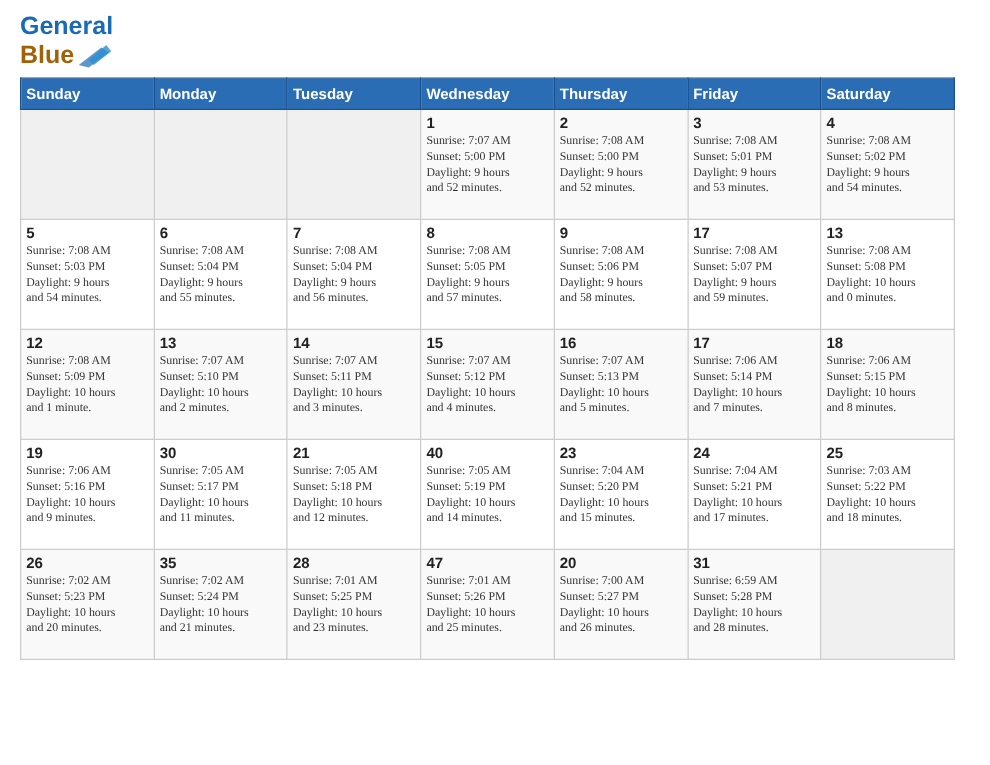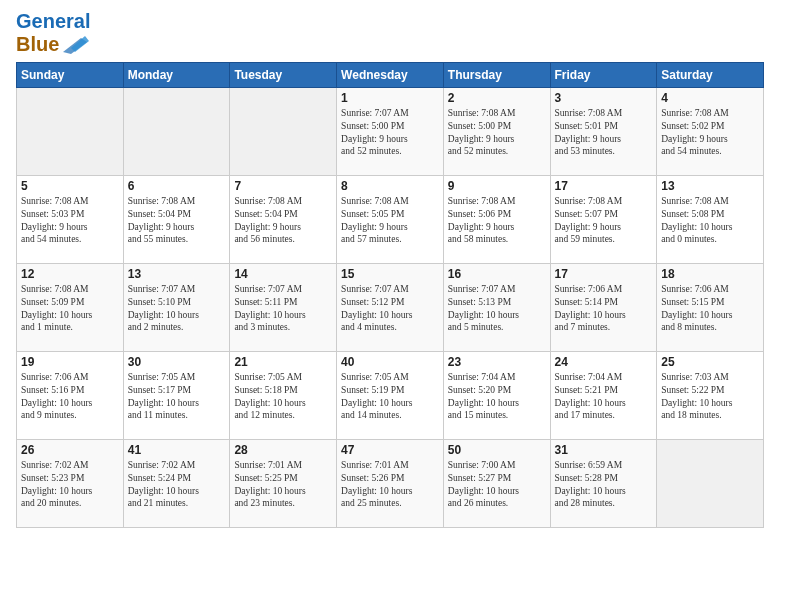--- a/index.html
+++ b/index.html
@@ -310,42 +310,42 @@
         </tr>
         <tr>
           <td>
             <span class="day-num">26</span>
             <div class="day-info" style="white-space: pre-line;">Sunrise: 7:02 AM
 Sunset: 5:23 PM
 Daylight: 10 hours
 and 20 minutes.</div>
           </td>
           <td>
-            <span class="day-num">41</span>
+            <span class="day-num">35</span>
             <div class="day-info" style="white-space: pre-line;">Sunrise: 7:02 AM
 Sunset: 5:24 PM
 Daylight: 10 hours
 and 21 minutes.</div>
           </td>
           <td>
             <span class="day-num">28</span>
             <div class="day-info" style="white-space: pre-line;">Sunrise: 7:01 AM
 Sunset: 5:25 PM
 Daylight: 10 hours
 and 23 minutes.</div>
           </td>
           <td>
             <span class="day-num">47</span>
             <div class="day-info" style="white-space: pre-line;">Sunrise: 7:01 AM
 Sunset: 5:26 PM
 Daylight: 10 hours
 and 25 minutes.</div>
           </td>
           <td>
-            <span class="day-num">50</span>
+            <span class="day-num">20</span>
             <div class="day-info" style="white-space: pre-line;">Sunrise: 7:00 AM
 Sunset: 5:27 PM
 Daylight: 10 hours
 and 26 minutes.</div>
           </td>
           <td>
             <span class="day-num">31</span>
             <div class="day-info" style="white-space: pre-line;">Sunrise: 6:59 AM
 Sunset: 5:28 PM
 Daylight: 10 hours

